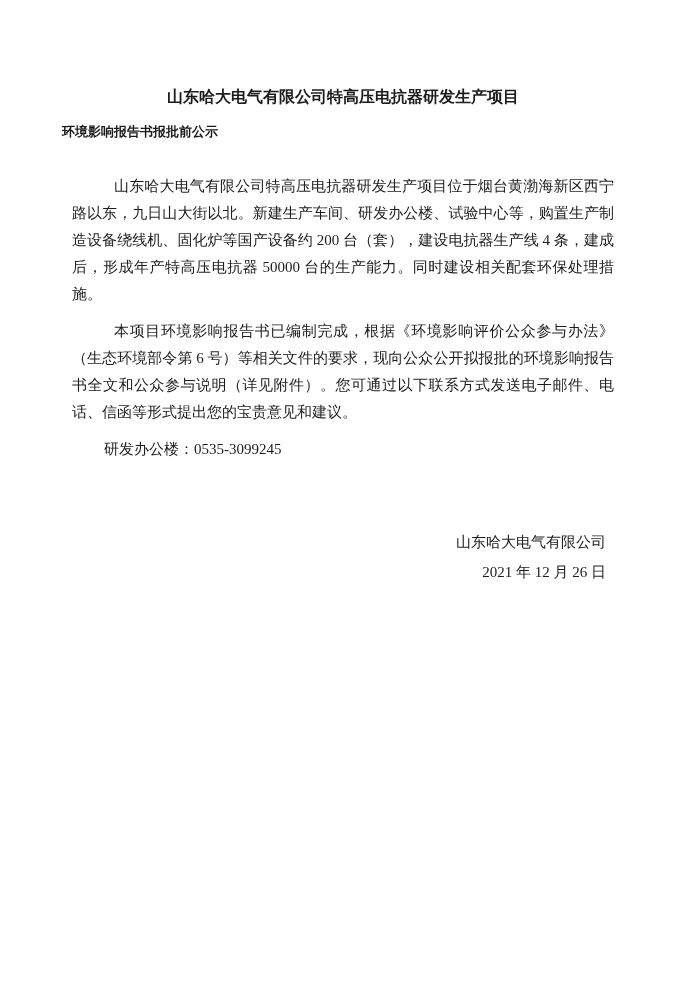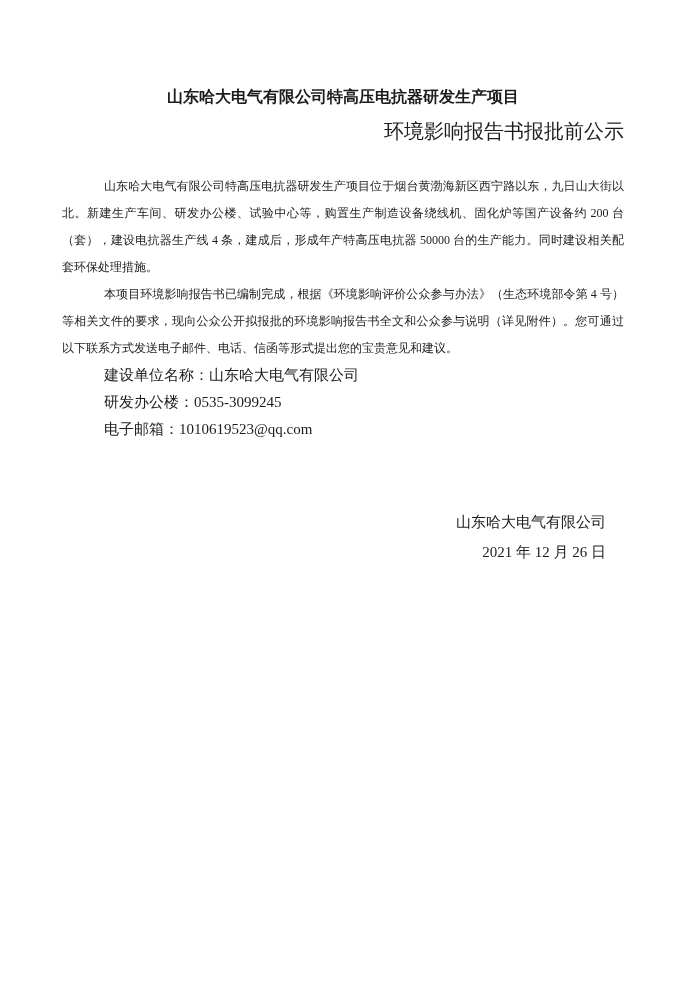--- a/index.html
+++ b/index.html
@@ -20,32 +20,32 @@
     overflow: hidden;
   }
   .doc-title {
     font-size: 16px;
     line-height: 21px;
     font-weight: bold;
     text-align: center;
     margin: 0 0 14px 0;
   }
   .doc-subtitle {
-    font-size: 20px;
+    font-size: 13px;
     line-height: 21px;
-    font-weight: normal;
-    text-align: right;
+    font-weight: bold;
+    text-align: left;
     margin: 0 0 31px 0;
   }
   .para {
-    font-size: 12px;
+    font-size: 15px;
     line-height: 27px;
     text-indent: 42px;
     text-align: justify;
-    margin: 0;
+    margin: 10px;
     word-break: break-all;
   }
   .info-line {
     font-size: 15px;
     line-height: 27px;
     text-indent: 42px;
     margin: 0;
     word-break: break-all;
   }
   .signature {
@@ -63,28 +63,26 @@
 <body>
 
 <div class="page">
 
   <h1 class="doc-title">山东哈大电气有限公司特高压电抗器研发生产项目</h1>
 
   <h2 class="doc-subtitle">环境影响报告书报批前公示</h2>
 
   <p class="para">山东哈大电气有限公司特高压电抗器研发生产项目位于烟台黄渤海新区西宁路以东，九日山大街以北。新建生产车间、研发办公楼、试验中心等，购置生产制造设备绕线机、固化炉等国产设备约 200 台（套），建设电抗器生产线 4 条，建成后，形成年产特高压电抗器 50000 台的生产能力。同时建设相关配套环保处理措施。</p>
 
-  <p class="para">本项目环境影响报告书已编制完成，根据《环境影响评价公众参与办法》（生态环境部令第 4 号）等相关文件的要求，现向公众公开拟报批的环境影响报告书全文和公众参与说明（详见附件）。您可通过以下联系方式发送电子邮件、电话、信函等形式提出您的宝贵意见和建议。</p>
+  <p class="para">本项目环境影响报告书已编制完成，根据《环境影响评价公众参与办法》（生态环境部令第 6 号）等相关文件的要求，现向公众公开拟报批的环境影响报告书全文和公众参与说明（详见附件）。您可通过以下联系方式发送电子邮件、电话、信函等形式提出您的宝贵意见和建议。</p>
 
-  <p class="info-line"><span>建设单位名称：</span><span>山东哈大电气有限公司</span></p>
 
 
 
   <p class="info-line"><span>研发办公楼：</span><span>0535-3099245</span></p>
 
-  <p class="info-line"><span>电子邮箱：</span><span>1010619523@qq.com</span></p>
 
   <div class="signature">
     <p>山东哈大电气有限公司</p>
     <p>2021 年 12 月 26 日</p>
   </div>
 
 </div>
 
 </body></html>

